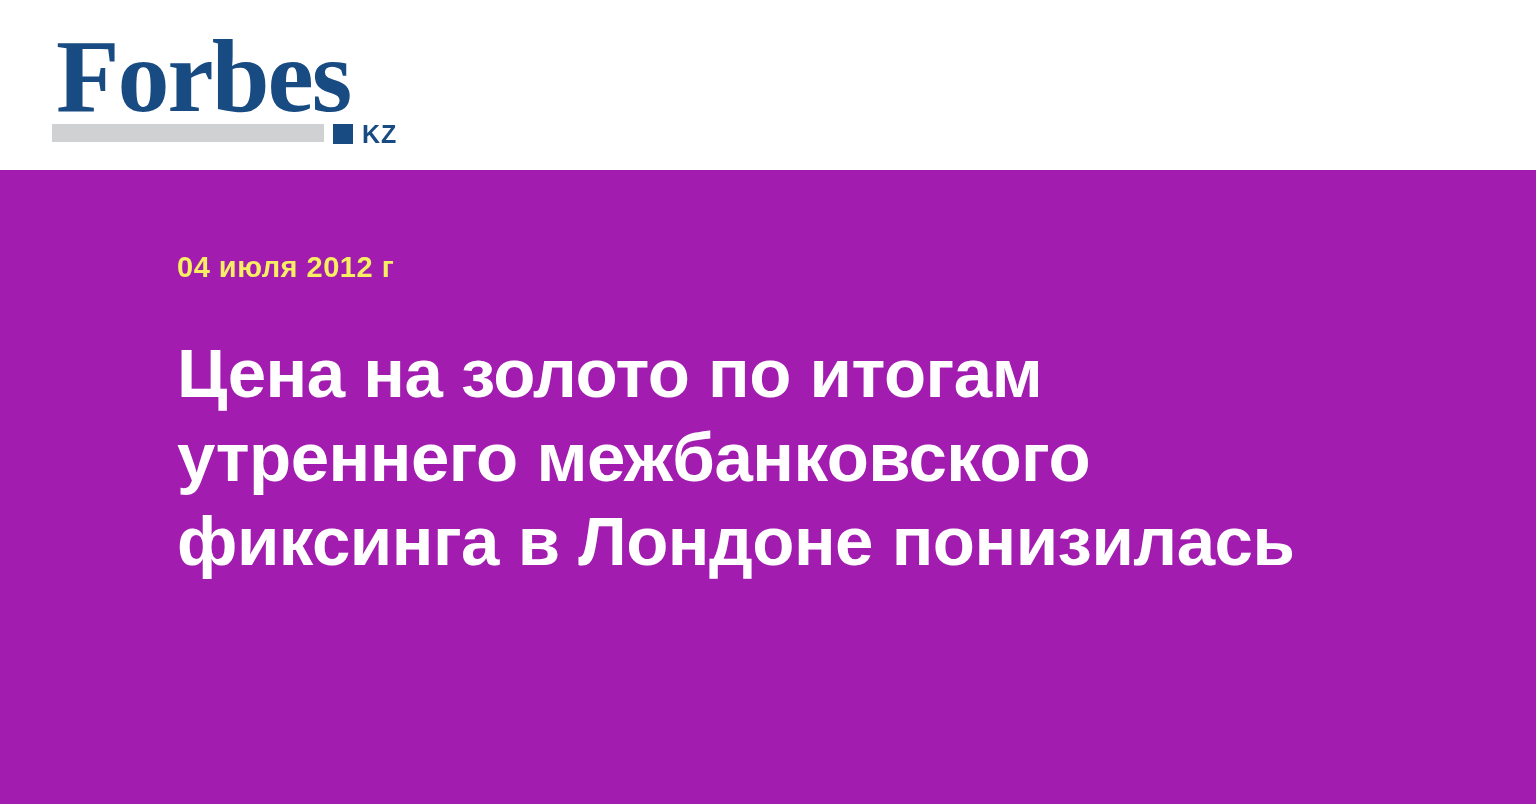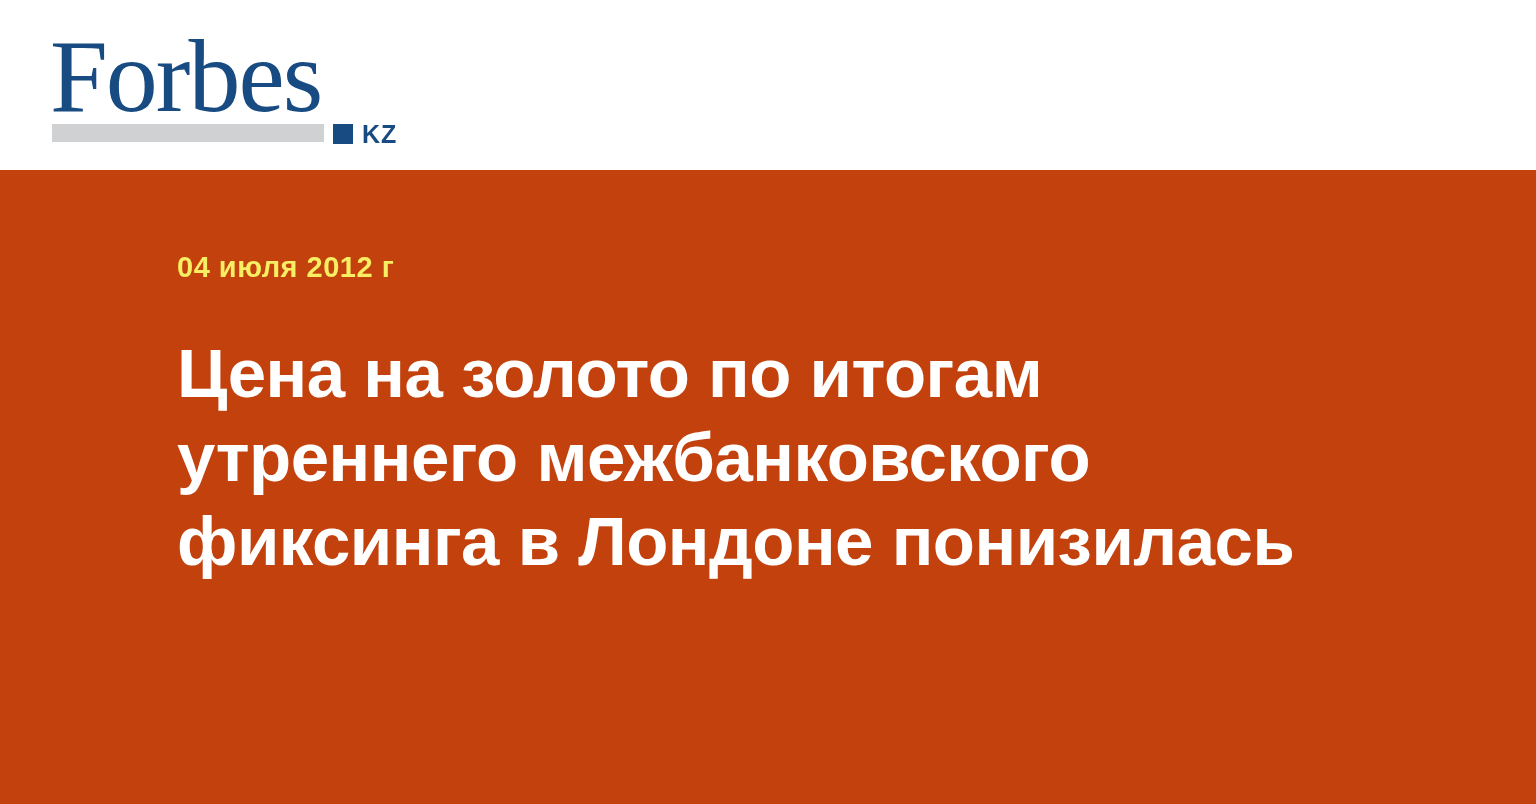--- a/index.html
+++ b/index.html
@@ -37,24 +37,24 @@
     left: 50px;
     top: 24px;
     width: 365px;
     height: 122px;
     display: block;
     text-decoration: none;
   }
 
   .logo-wordmark {
     position: absolute;
-    left: 0;
+    left: 6px;
     top: 0;
     font-family: "Liberation Serif", "DejaVu Serif", serif;
-    font-weight: 400;
+    font-weight: 700;
     font-size: 104px;
     line-height: 104px;
     letter-spacing: -2px;
     color: #184b82;
     white-space: nowrap;
   }
 
   .logo-rule {
     position: absolute;
     left: 2px;
@@ -90,21 +90,21 @@
     color: #184b82;
   }
 
   
   .hero {
     position: absolute;
     left: 0;
     top: 170px;
     width: 1536px;
     height: 634px;
-    background: #c2410c;
+    background: #a21caf;
   }
 
   .hero-inner {
     position: absolute;
     left: 177px;
     top: 80px;
     width: 1180px;
   }
 
   .article-date {

